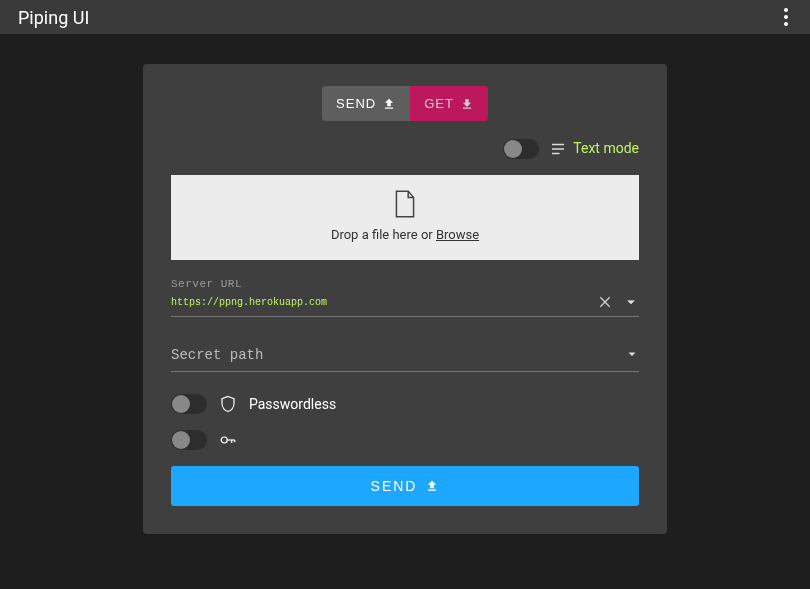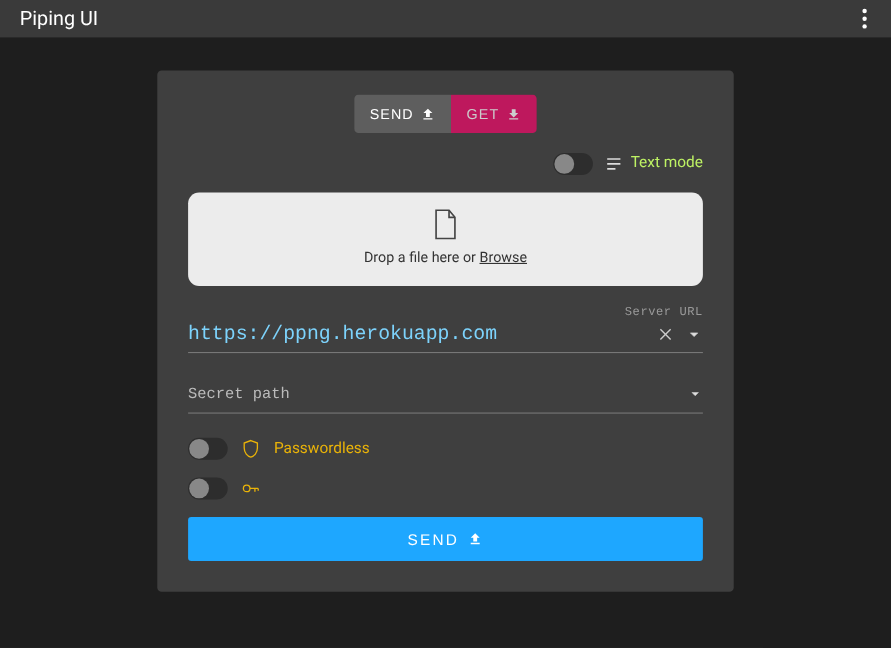--- a/index.html
+++ b/index.html
@@ -38,43 +38,43 @@
   .toggle-btn.active { background:#5e5e5e; color:#fff; }
   .toggle-btn svg { width:14px; height:14px; }
 
   .text-mode-row { display:flex; justify-content:flex-end; align-items:center; gap:10px; margin-bottom:16px; }
   .switch { position:relative; width:36px; height:20px; background:#2d2d2d; border-radius:10px; cursor:pointer; }
   .switch .knob { position:absolute; left:1px; top:1px; width:18px; height:18px; background:#888; border-radius:50%; }
   .tm-label-wrap { display:flex; align-items:flex-start; gap:6px; color:#bef264; font-size:14px; }
   .tm-label-wrap svg { width:18px; height:18px; stroke:#ddd; }
 
   .drop-zone {
-    background:#ececec; color:#333; border-radius:10px; padding:14px 0 18px;
+    background:#ececec; color:#333; border-radius:0; padding:14px 0 18px;
     display:flex; flex-direction:column; align-items:center; gap:8px;
     margin-bottom:18px; cursor:pointer;
   }
   .drop-zone svg { width:26px; height:30px; stroke:#444; fill:none; stroke-width:1.4; }
   .drop-text { font-size:13px; }
   .drop-text .browse { text-decoration: underline; }
 
   .field { margin-bottom: 22px; position:relative; }
-  .field-label { font-size:11px; color:#9a9a9a; font-family: "Courier New", monospace; letter-spacing:0.5px;text-align:right; }
+  .field-label { font-size:11px; color:#9a9a9a; font-family: "Courier New", monospace; letter-spacing:0.5px; }
   .url-row { display:flex; align-items:center; border-bottom:1px solid #777; padding:4px 0 6px; }
   .url-input {
-    flex:1; background:transparent; border:none; color:#7dd3fc;
-    font-family:"Courier New", monospace; font-size:18px; outline:none;
+    flex:1; background:transparent; border:none; color:#bef264;
+    font-family:"Courier New", monospace; font-size:10px; outline:none;
   }
   .url-actions { display:flex; align-items:center; gap:10px; }
   .url-actions svg { width:16px; height:16px; stroke:#ccc; cursor:pointer; }
 
   .secret-row { display:flex; align-items:flex-start; border-bottom:1px solid #777; padding:8px 0 8px; cursor:pointer; }
   .secret-placeholder { flex:1; color:#bbb; font-family:"Courier New", monospace; font-size:14px; }
   .secret-row svg { width:14px; height:14px; stroke:#ccc; }
 
-  .option-row { display:flex; align-items:center; gap:12px; margin-bottom:16px; color:#eab308; font-size:14px; }
+  .option-row { display:flex; align-items:center; gap:12px; margin-bottom:16px; color:#ffffff; font-size:14px; }
   .option-row svg.icon { width:18px; height:18px; }
   .option-label { }
 
   .send-btn {
     width:100%; background:#1ea7ff; color:#fff; border:none; border-radius:3px;
     padding:12px 0; font-size:14px; letter-spacing:2px; font-weight:500;
     display:flex; align-items:center; justify-content:center; gap:8px; cursor:pointer;
     margin-top:10px;
   }
   .send-btn svg { width:14px; height:14px; }

